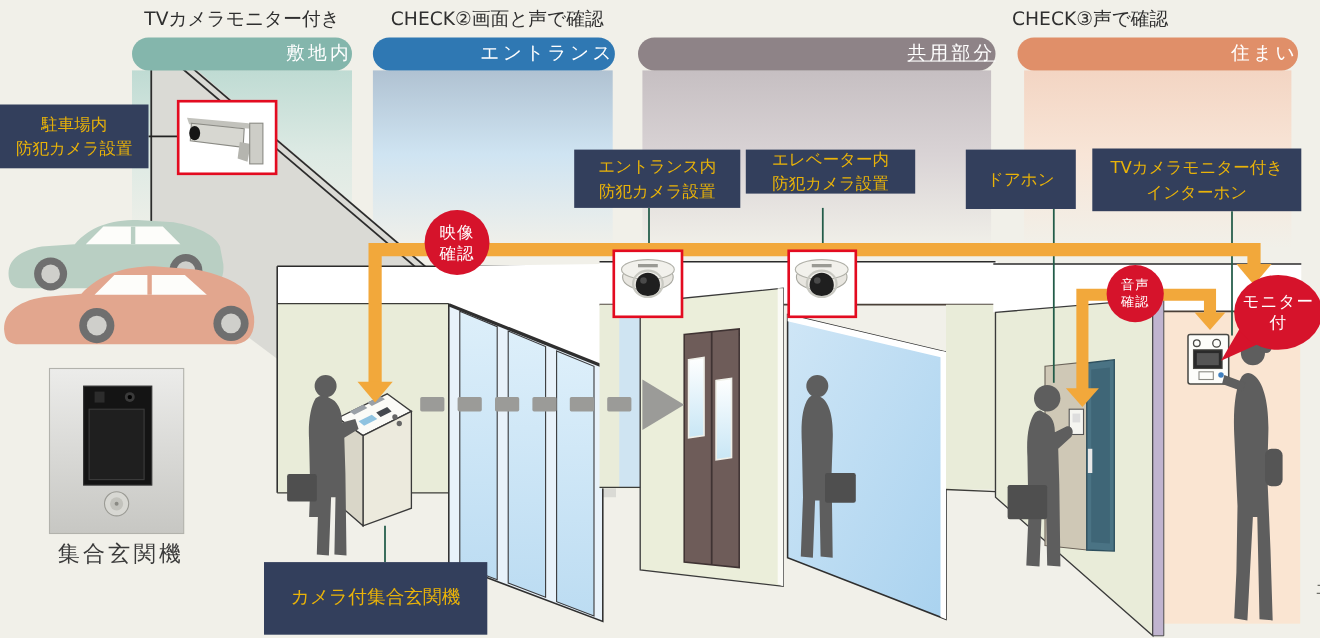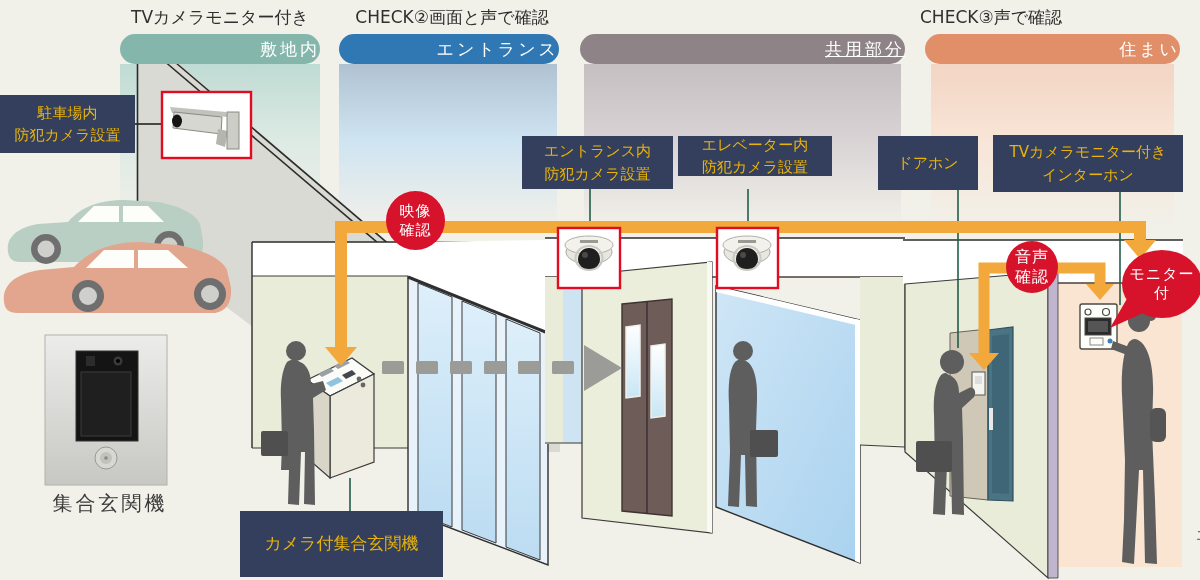--- a/index.html
+++ b/index.html
@@ -21,21 +21,21 @@
   #hdr-site{left:120px;width:200px;background:var(--site);}
   #hdr-entrance{left:339px;width:220px;background:var(--entrance);}
   #hdr-common{left:580px;width:325px;background:var(--common);text-decoration:underline;}
   #hdr-residence{left:925px;width:255px;background:var(--residence);}
   .label-box{position:absolute;background:var(--label_bg);color:#eab308;display:flex;flex-direction:column;
     justify-content:center;text-align:center;font-size:15px;line-height:1.5;z-index:3;}
   .badge{position:absolute;background:var(--badge_red);color:#fff;border-radius:50%;display:flex;
     flex-direction:column;align-items:center;justify-content:center;font-size:15px;line-height:1.25;
     z-index:4;letter-spacing:1px;text-align:center;}
   #badge-video{left:386px;top:191px;width:59px;height:59px;}
-  #badge-audio{left:1006px;top:241px;width:52px;height:52px;font-size:16px;}
+  #badge-audio{left:1006px;top:241px;width:52px;height:52px;font-size:12px;}
   #badge-monitor{left:1122px;top:250px;width:80px;height:68px;}
   .caption{position:absolute;color:#3a3a3a;z-index:3;text-align:center;}
   #caption-station{left:40px;top:490px;width:140px;font-size:20px;letter-spacing:3px;}
   #watermark{position:absolute;left:1172px;top:527px;width:72px;text-align:right;z-index:3;
     font-family:Liberation Mono, monospace;font-size:16px;color:#70706a;}
 </style>
 </head>
 <body>
 
 <div id="stage">

